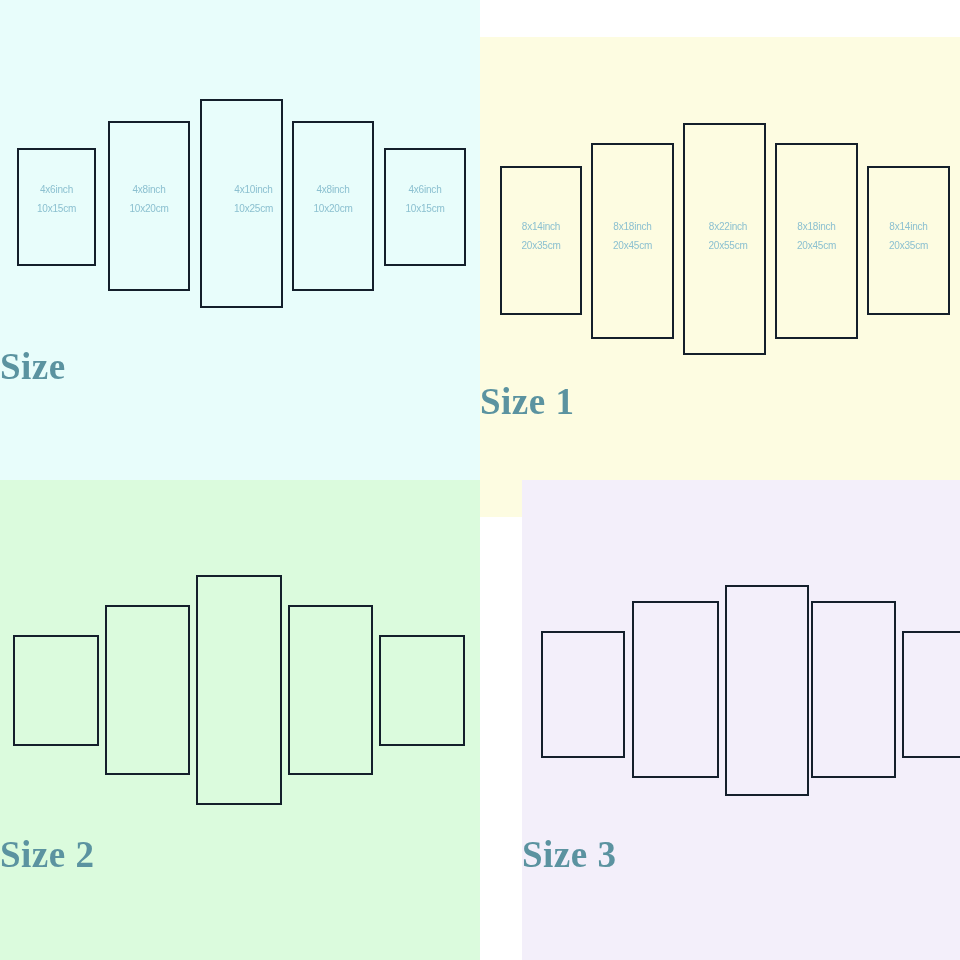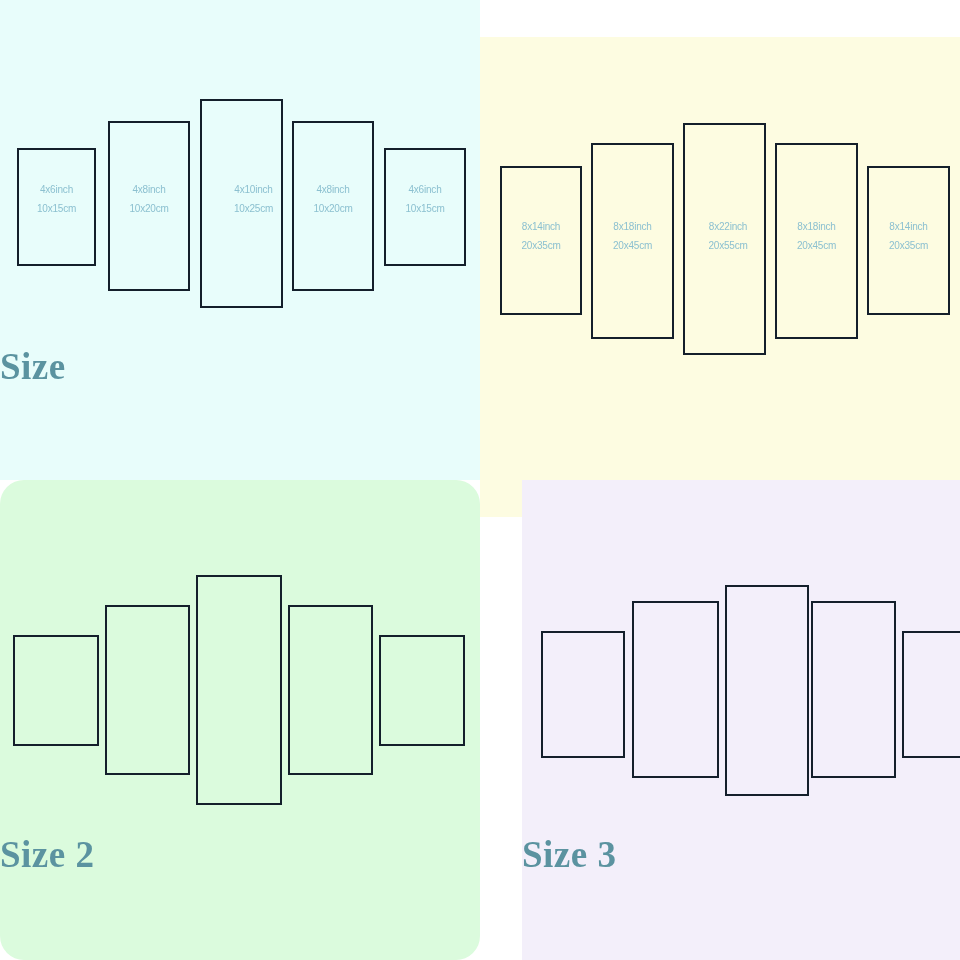--- a/index.html
+++ b/index.html
@@ -22,21 +22,21 @@
   .quadrant {
     position: absolute;
     width: 480px;
     height: 480px;
     overflow: hidden;
   }
 
   
   .q-0 { left: 0px;   top: 0px;   }
   .q-1 { left: 480px; top: 0px; margin-top: 37px;   }
-  .q-2 { left: 0px;   top: 480px; border-radius: 24px; }
+  .q-2 { left: 0px;   top: 480px; }
   .q-3 { left: 480px; top: 480px; }
 
   
   .panel-group {
     position: absolute;
     left: 0;
     top: 0;
     width: 480px;
     height: 480px;
   }
@@ -133,20 +133,21 @@
         <div class="panel-label" style="left: 295px; width: 83px; right: auto; top: 180px; color: rgb(140, 192, 208);">
           <span class="lbl-line">8x18inch</span>
           <span class="lbl-line">20x45cm</span>
         </div>
         <div class="panel" style="left: 387px; top: 129px; width: 83px; height: 149px; border-color: rgb(20, 31, 43); border-width: 2px;"></div>
         <div class="panel-label" style="left: 387px; width: 83px; right: auto; top: 180px; color: rgb(140, 192, 208);">
           <span class="lbl-line">8x14inch</span>
           <span class="lbl-line">20x35cm</span>
         </div>
       </div>
+      <div class="quadrant-title" style="top: 343px; color: rgb(91, 147, 160);">Size 1</div>
     </div>
     <div class="quadrant q-2" style="background: rgb(219, 251, 221);">
       <div class="panel-group">
         <div class="panel" style="left: 13px; top: 155px; width: 86px; height: 111px; border-color: rgb(20, 31, 43); border-width: 2px;"></div>
         <div class="panel" style="left: 105px; top: 125px; width: 85px; height: 170px; border-color: rgb(20, 31, 43); border-width: 2px;"></div>
         <div class="panel" style="left: 196px; top: 95px; width: 86px; height: 230px; border-color: rgb(20, 31, 43); border-width: 2px;"></div>
         <div class="panel" style="left: 288px; top: 125px; width: 85px; height: 170px; border-color: rgb(20, 31, 43); border-width: 2px;"></div>
         <div class="panel" style="left: 379px; top: 155px; width: 86px; height: 111px; border-color: rgb(20, 31, 43); border-width: 2px;"></div>
       </div>
       <div class="quadrant-title" style="top: 353px; color: rgb(91, 147, 160);">Size 2</div>

